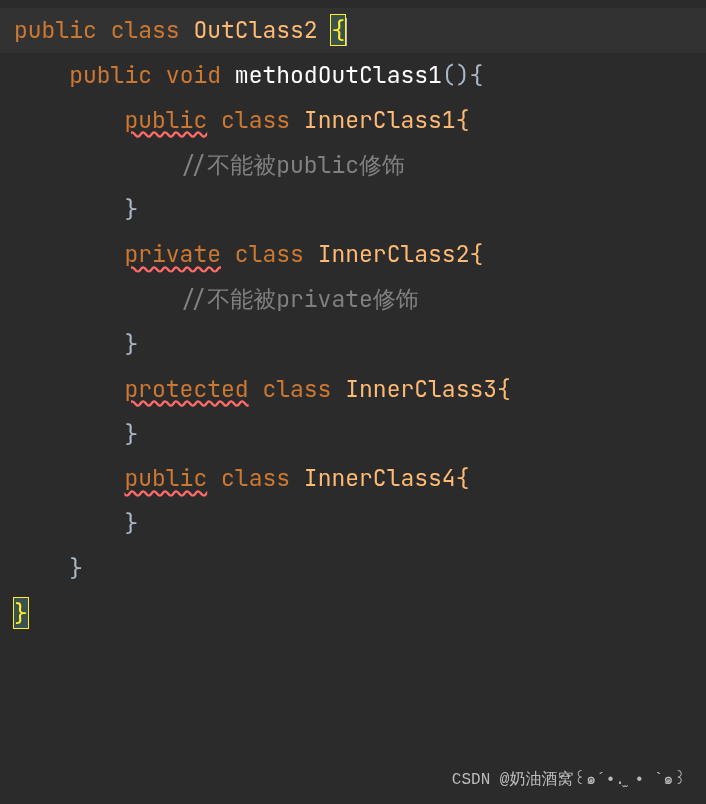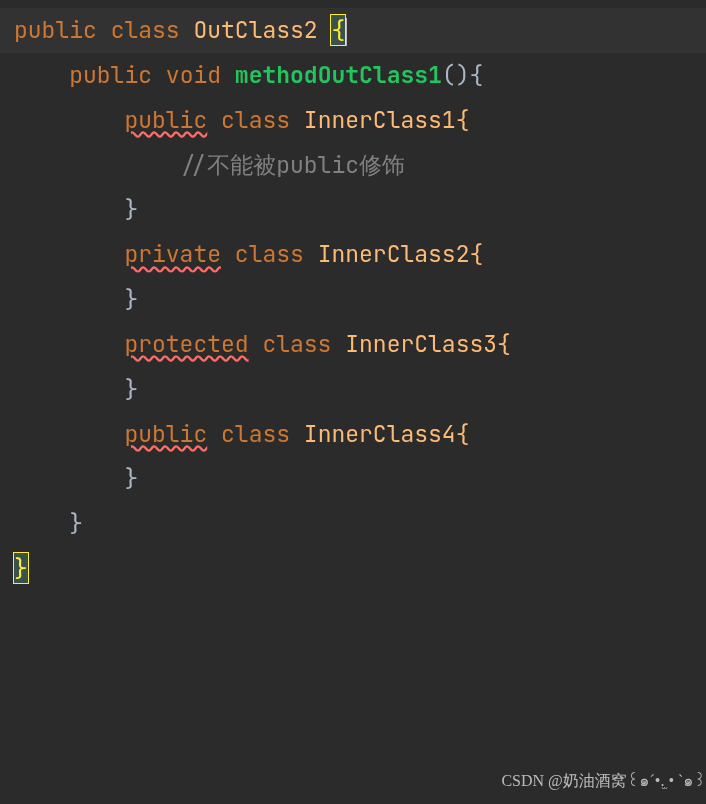--- a/index.html
+++ b/index.html
@@ -27,22 +27,21 @@
       position: relative;
       padding-left: 0;
     }
     .kw-public, .kw-private, .kw-protected, .kw-static, .kw-void, .kw-class {
       color: #cc7832;
     }
     .classname {
       color: #fdba74;
     }
     .methodname {
-      color: #22c55e;
-      font-weight: bold;
+      color: #ffffff;
     }
     .brace {
       color: #a9b7c6;
     }
     .brace-highlight {
       background-color: #3b514d;
       color: #ffef28;
       outline: 1px solid #ffef28;
     }
     .brace-highlight-closing {
@@ -55,24 +54,24 @@
     }
     .error-underline {
       text-decoration-line: underline;
       text-decoration-style: wavy;
       text-decoration-color: #ff6b68;
       text-underline-offset: 3px;
     }
     .watermark {
       position: absolute;
       bottom: 8px;
-      right: 0;
+      right: 20px;
       color: #d4d4d4;
       font-size: 16px;
-      font-family: Liberation Serif, serif;
+      font-family: Liberation Mono, monospace;
       opacity: 0.85;
       margin-left: 37px;
     }
     .cursor-line-bg {
       background-color: #323232;
       position: absolute;
       left: 0;
       right: 0;
       height: 45px;
       top: 8px;
@@ -99,20 +98,21 @@
 <div class="line">    <span class="kw-public">public</span> <span class="kw-void">void</span> <span class="methodname">methodOutClass1</span><span class="brace">(){</span></div>
 
 <div class="line">        <span class="kw-public error-underline">public</span> <span class="kw-class">class</span> <span class="classname">InnerClass1{</span></div>
 
 <div class="line">            <span class="comment">//不能被public修饰</span></div>
 
 <div class="line">        <span class="brace">}</span></div>
 
 <div class="line">        <span class="kw-private error-underline">private</span> <span class="kw-class">class</span> <span class="classname">InnerClass2{</span></div>
 
+<div class="line">            <span class="comment">//不能被private修饰</span></div>
 
 <div class="line">        <span class="brace">}</span></div>
 
 <div class="line">        <span class="kw-protected error-underline">protected</span> <span class="kw-class">class</span> <span class="classname">InnerClass3{</span></div>
 
 
 <div class="line">        <span class="brace">}</span></div>
 
 <div class="line">        <span class="kw-static error-underline">public</span> <span class="kw-class">class</span> <span class="classname">InnerClass4{</span></div>
 

